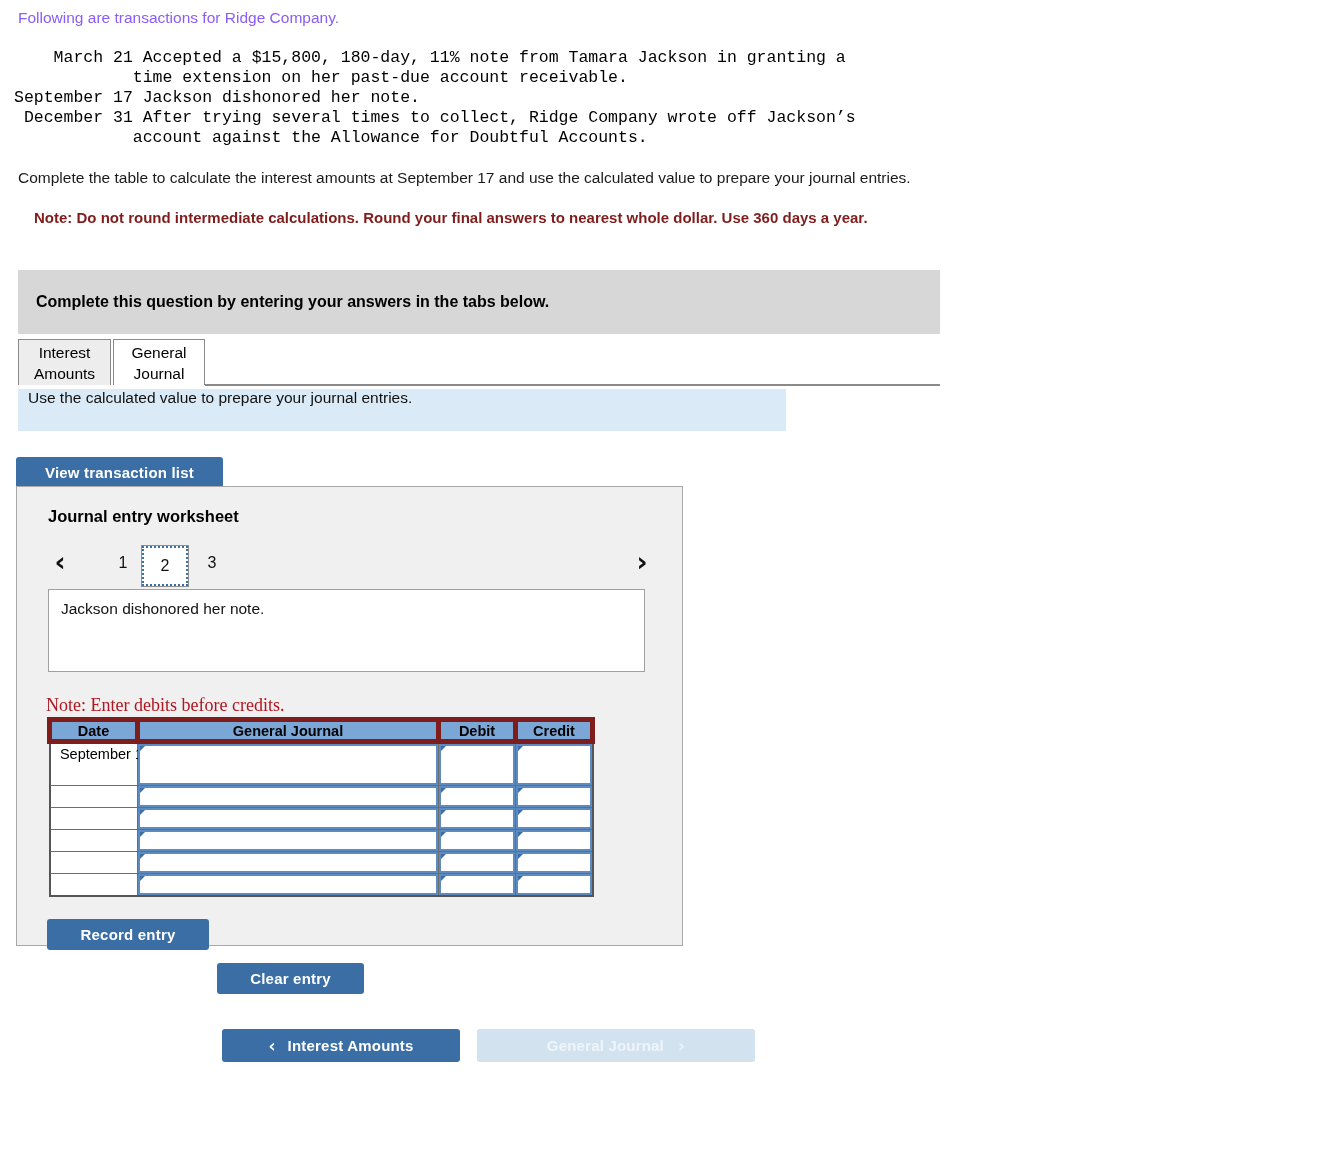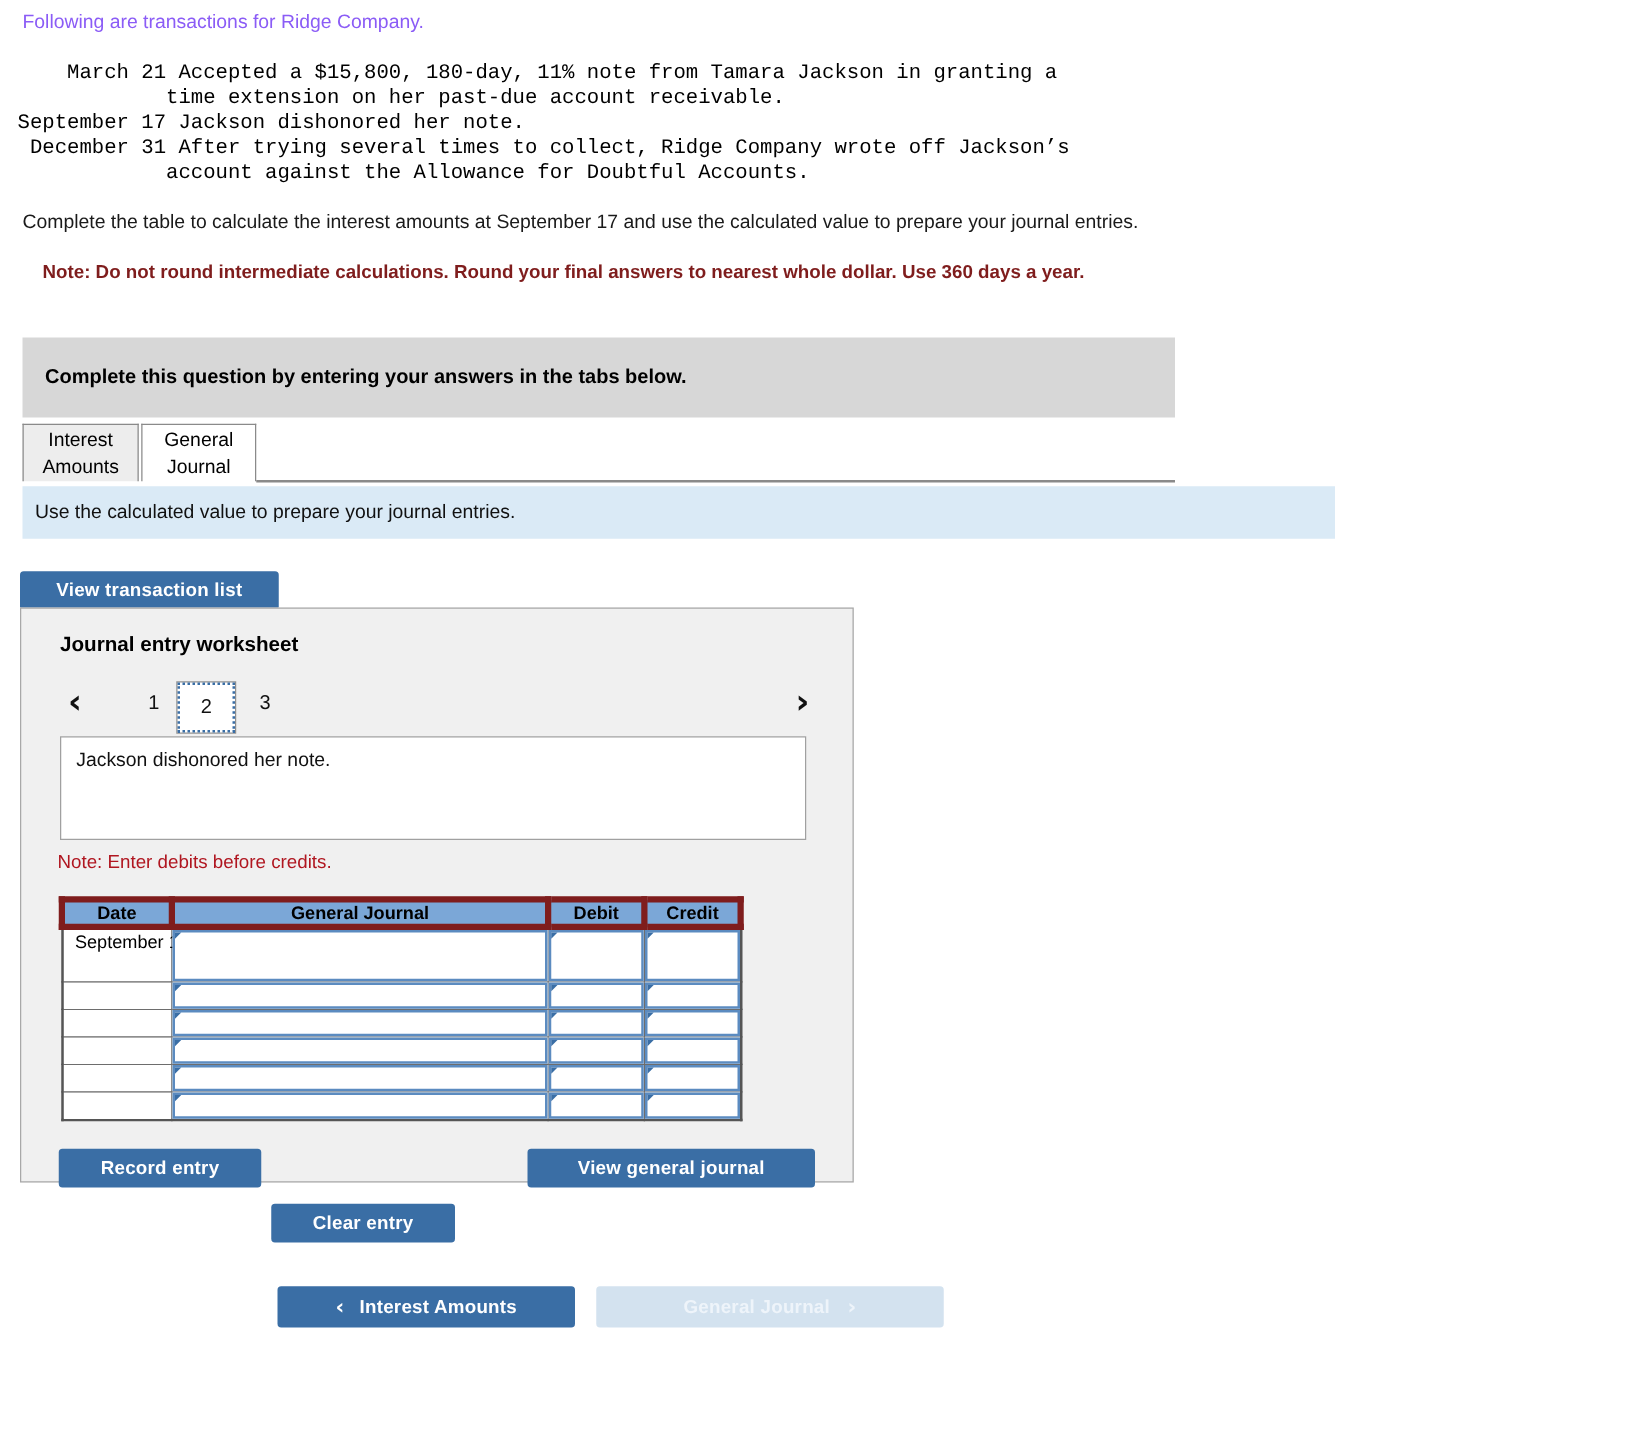--- a/index.html
+++ b/index.html
@@ -107,25 +107,25 @@
     width: 735px;
     height: 2px;
     background: #8a8a8a;
   }
 
   
   .info-strip {
     position: absolute;
     left: 18px;
     top: 389px;
-    width: 1050px;
+    width: 768px;
     height: 42px;
     background: #daeaf6;
     display: flex;
-    align-items: center;
+    align-items: flex-start;
   }
   .info-strip-text {
     margin-left: 10px;
     font-size: 15.5px;
     color: #111;
   }
 
   
   .btn {
     background: #3a6ea5;
@@ -224,23 +224,24 @@
   }
   .desc-text {
     margin: 10px 0 0 12px;
     font-size: 15.5px;
     color: #111;
   }
 
   .debit-note {
     position: absolute;
     left: 29px;
-    top: 194px;
-    font-size: 15px;
+    top: 208px;
+    font-size: 18px;
     color: #b01620;
+    font-family: Liberation Serif, serif;
   }
 
   
   .jtable {
     position: absolute;
     left: 30px;
     top: 230px;
     width: 543px;
     border-collapse: collapse;
     border: 2px solid #555;
@@ -478,21 +479,20 @@
             <span class="inputcell"></span>
           </td>
         <td>
             <span class="inputcell"></span>
           </td>
       </tr>
     </tbody>
   </table>
 
   <button class="btn btn-record">Record entry</button>
-  <button class="btn btn-viewgj">View general journal</button>
   <button class="btn btn-clear">Clear entry</button>
 </div>
 
 <button class="btn btn-prev-tab">
   <span class="chev">‹</span>
   <span>Interest Amounts</span>
 </button>
 
 <button class="btn btn-next-tab">
   <span>General Journal</span>

